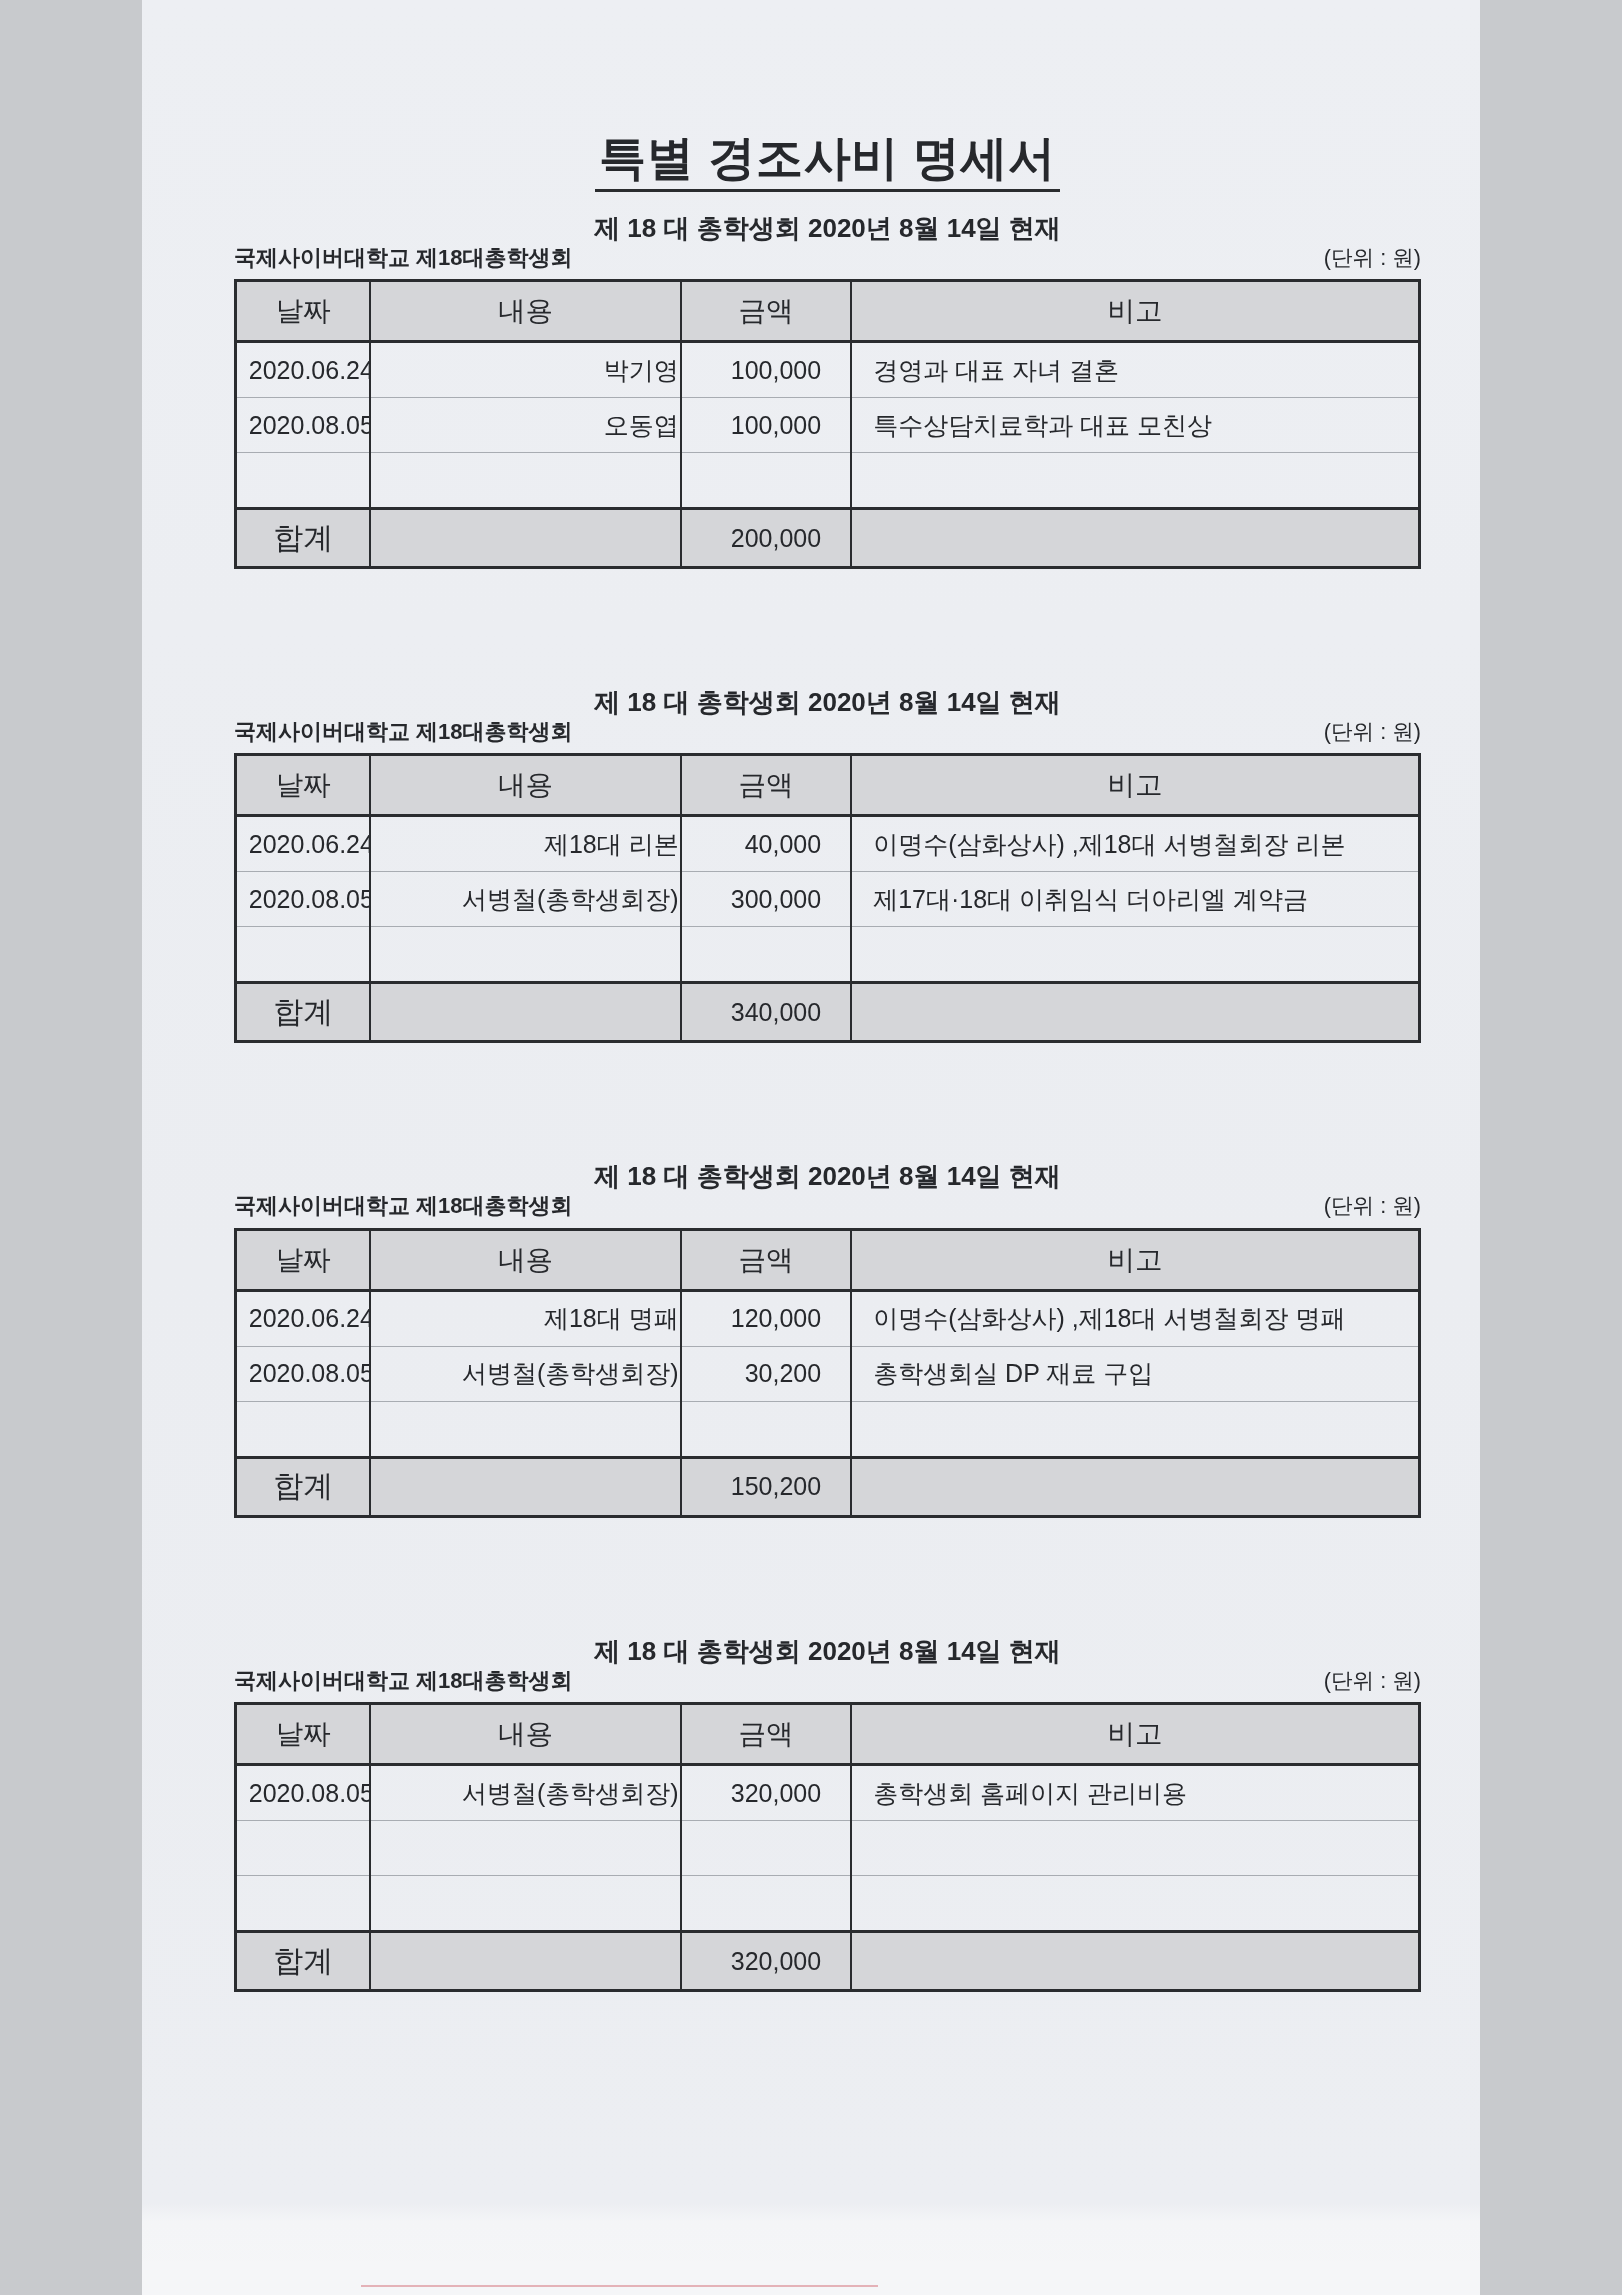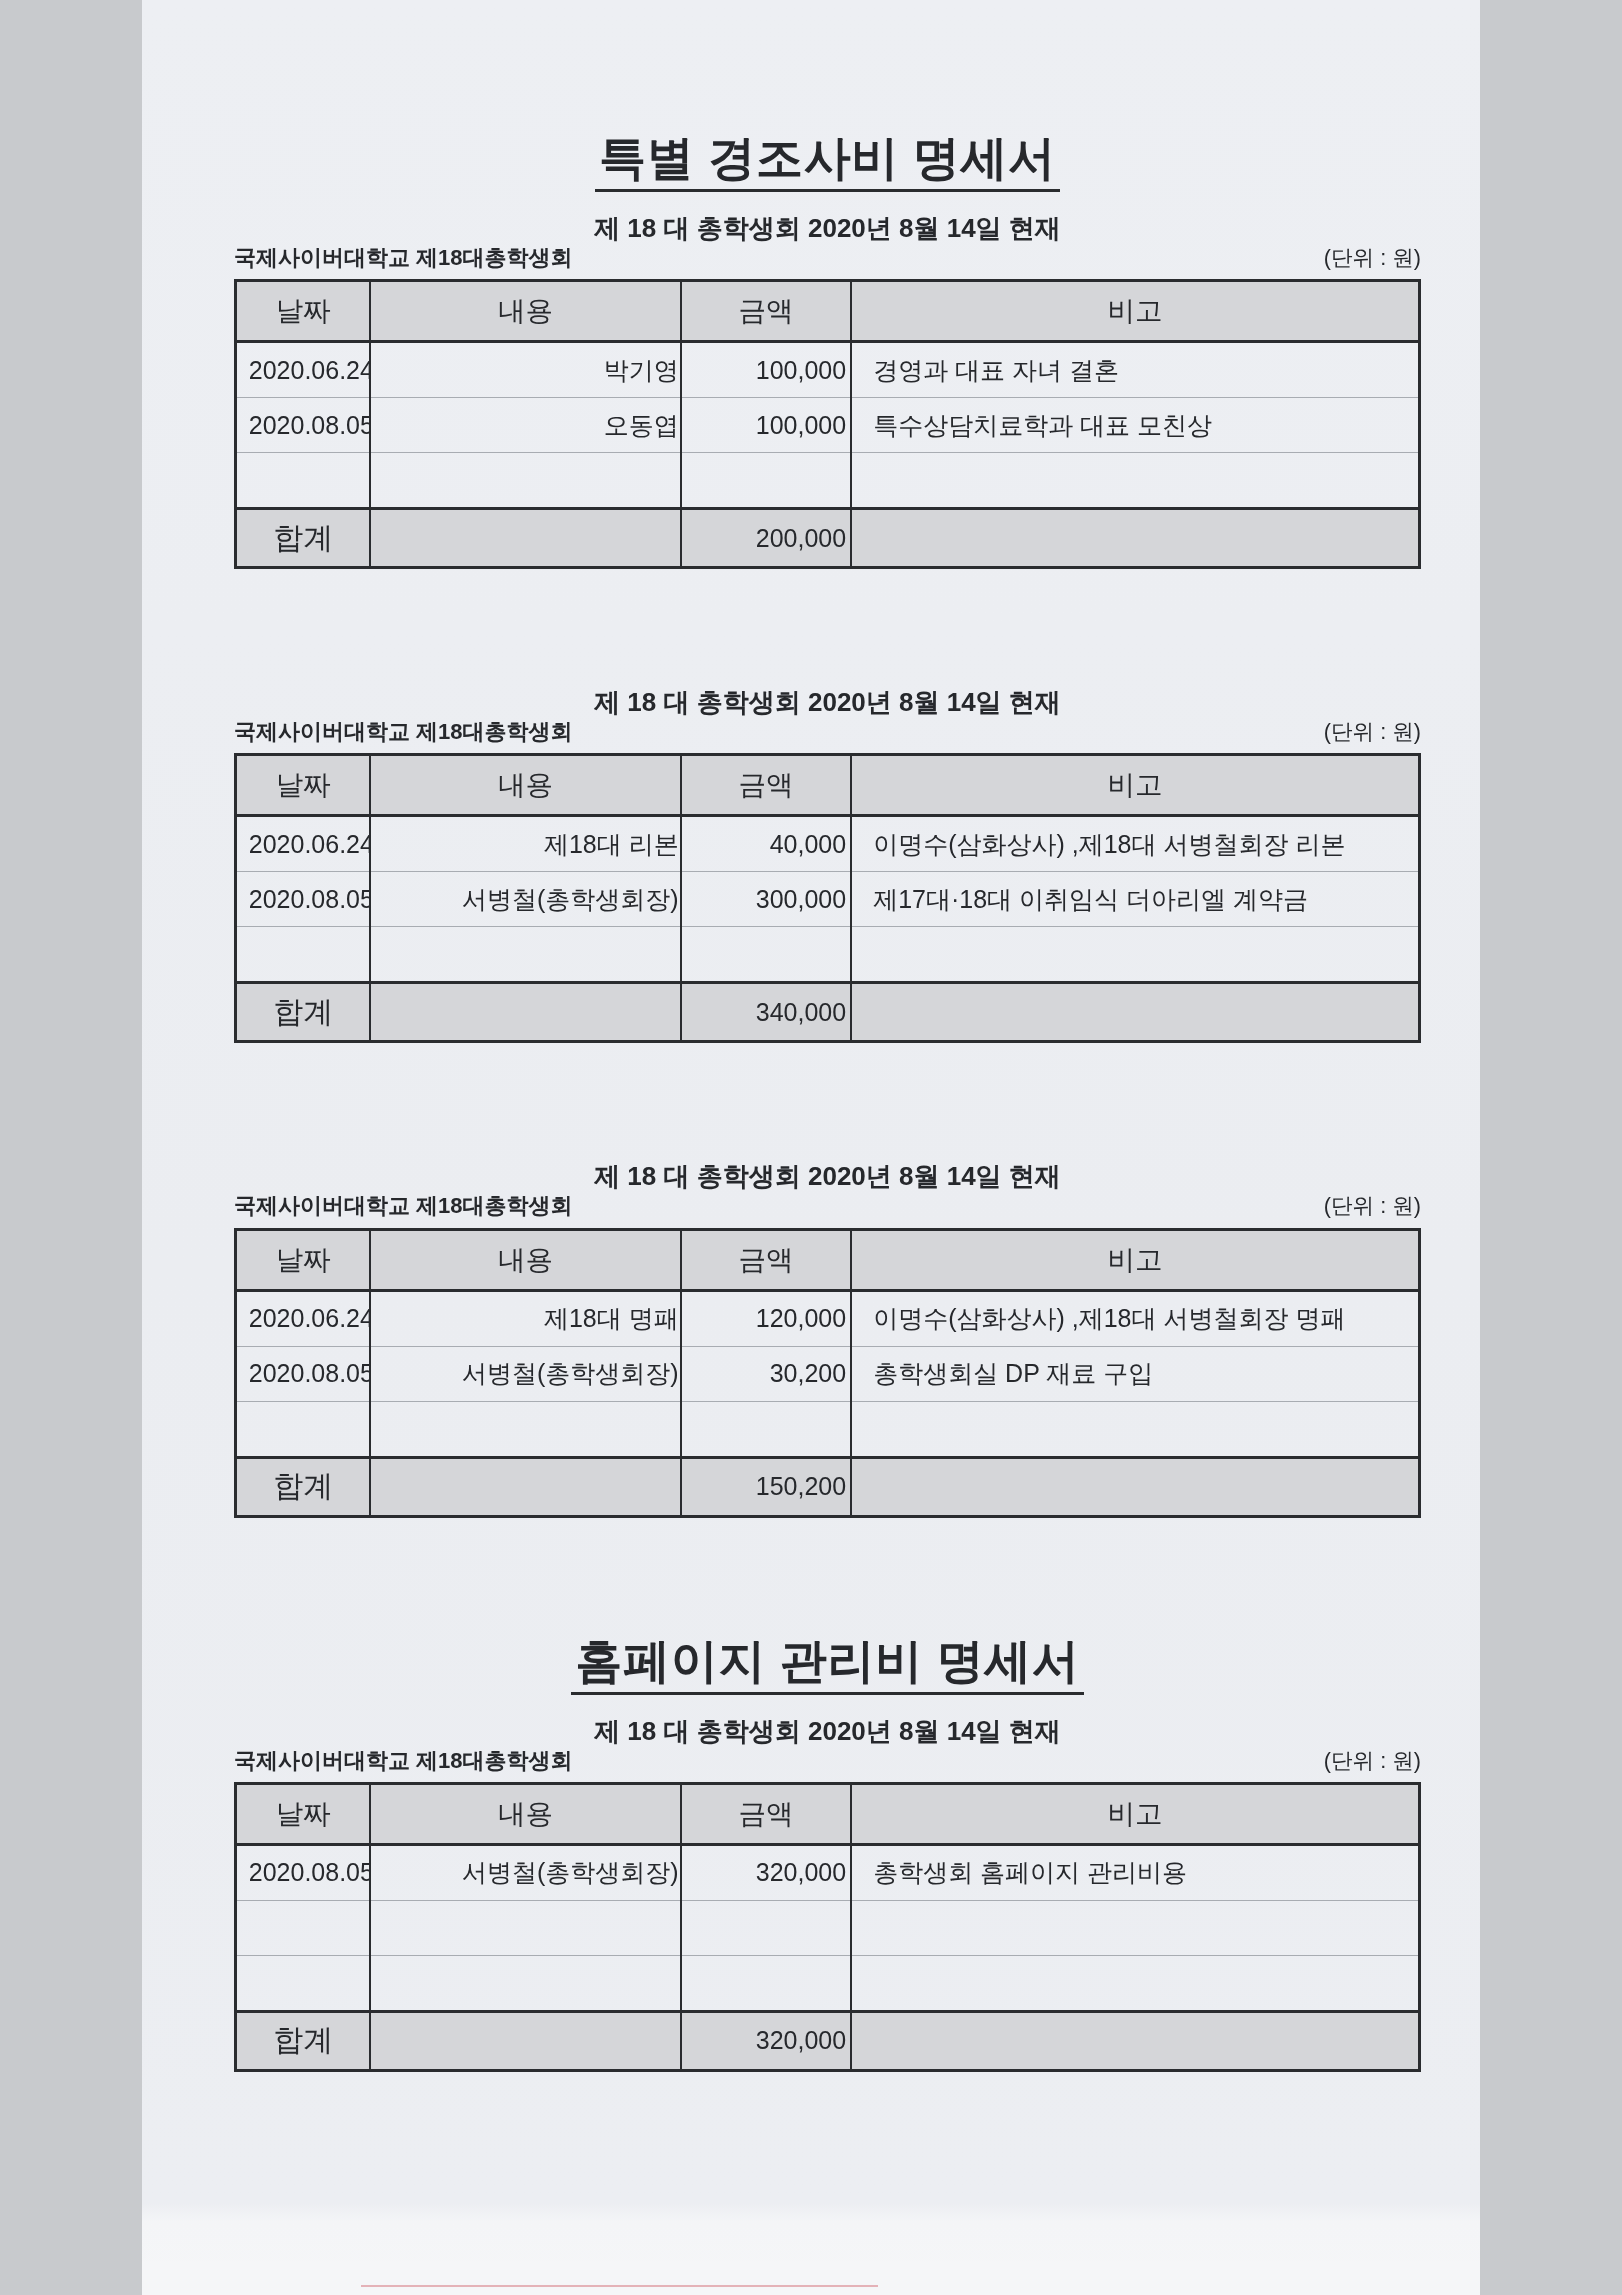--- a/index.html
+++ b/index.html
@@ -69,21 +69,21 @@
   table.ledger td {
     height:52px;
     border-left:2.6px solid #2a2c2f;
     border-right:2.6px solid #2a2c2f;
     border-top:1.3px solid #a8acb2;
     border-bottom:1.3px solid #a8acb2;
     background:transparent;
   }
   table.ledger td.cell-date   { text-align:left;  padding-left:11.8px; }
   table.ledger td.cell-desc   { text-align:right;  padding-left:13px; }
-  table.ledger td.cell-amount { text-align:right; padding-right:4px; }
+  table.ledger td.cell-amount { text-align:right; padding-right:29px; }
   table.ledger td.cell-note   { text-align:left;  padding-left:21px; }
 
   table.ledger tr.total-row td {
     height:54px;
     background:#d5d6d9;
     border-top:3.3px solid #2a2c2f;
     border-bottom:2.6px solid #2a2c2f;
   }
   table.ledger tr.total-row td.total-label { text-align:center; font-size:30px; }
 
@@ -244,23 +244,20 @@
             <td class="total-label">합계</td>
             <td></td>
             <td class="cell-amount">150,200</td>
             <td></td>
           </tr>
         </tbody>
       </table>
     </div>
 
     <div class="section">
-      <div class="title-wrap">
-        <span class="section-title">홈페이지 관리비 명세서</span>
-      </div>
       <div class="section-subtitle">제 18 대 총학생회 2020년 8월 14일 현재</div>
       <div class="meta-row">
         <span class="org-label">국제사이버대학교 제18대총학생회</span>
         <span class="unit-label">(단위 : 원)</span>
       </div>
       <table class="ledger">
         <colgroup>
             <col class="c-date">
             <col class="c-desc">
             <col class="c-amount">

